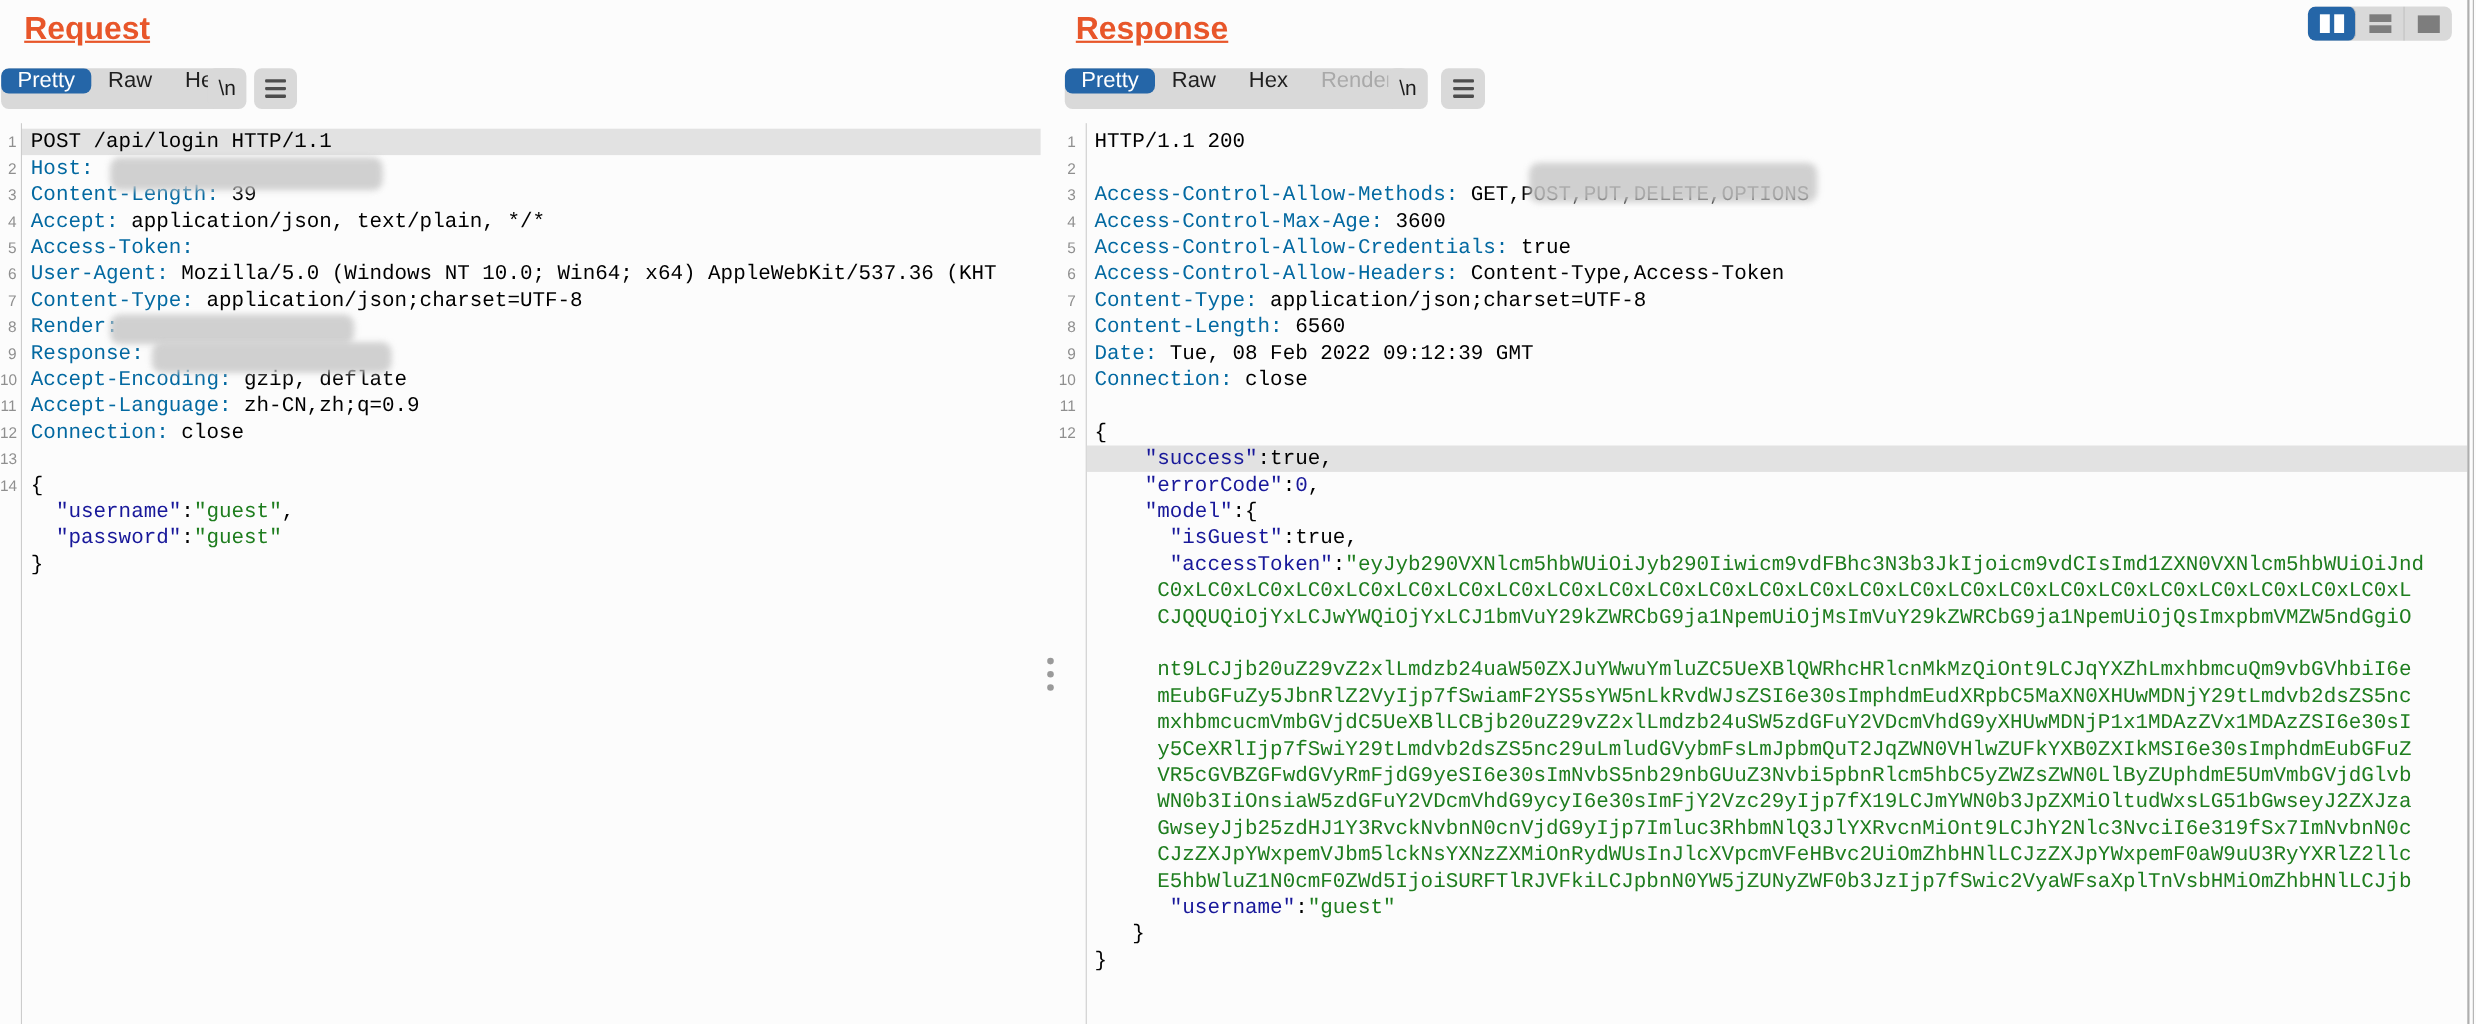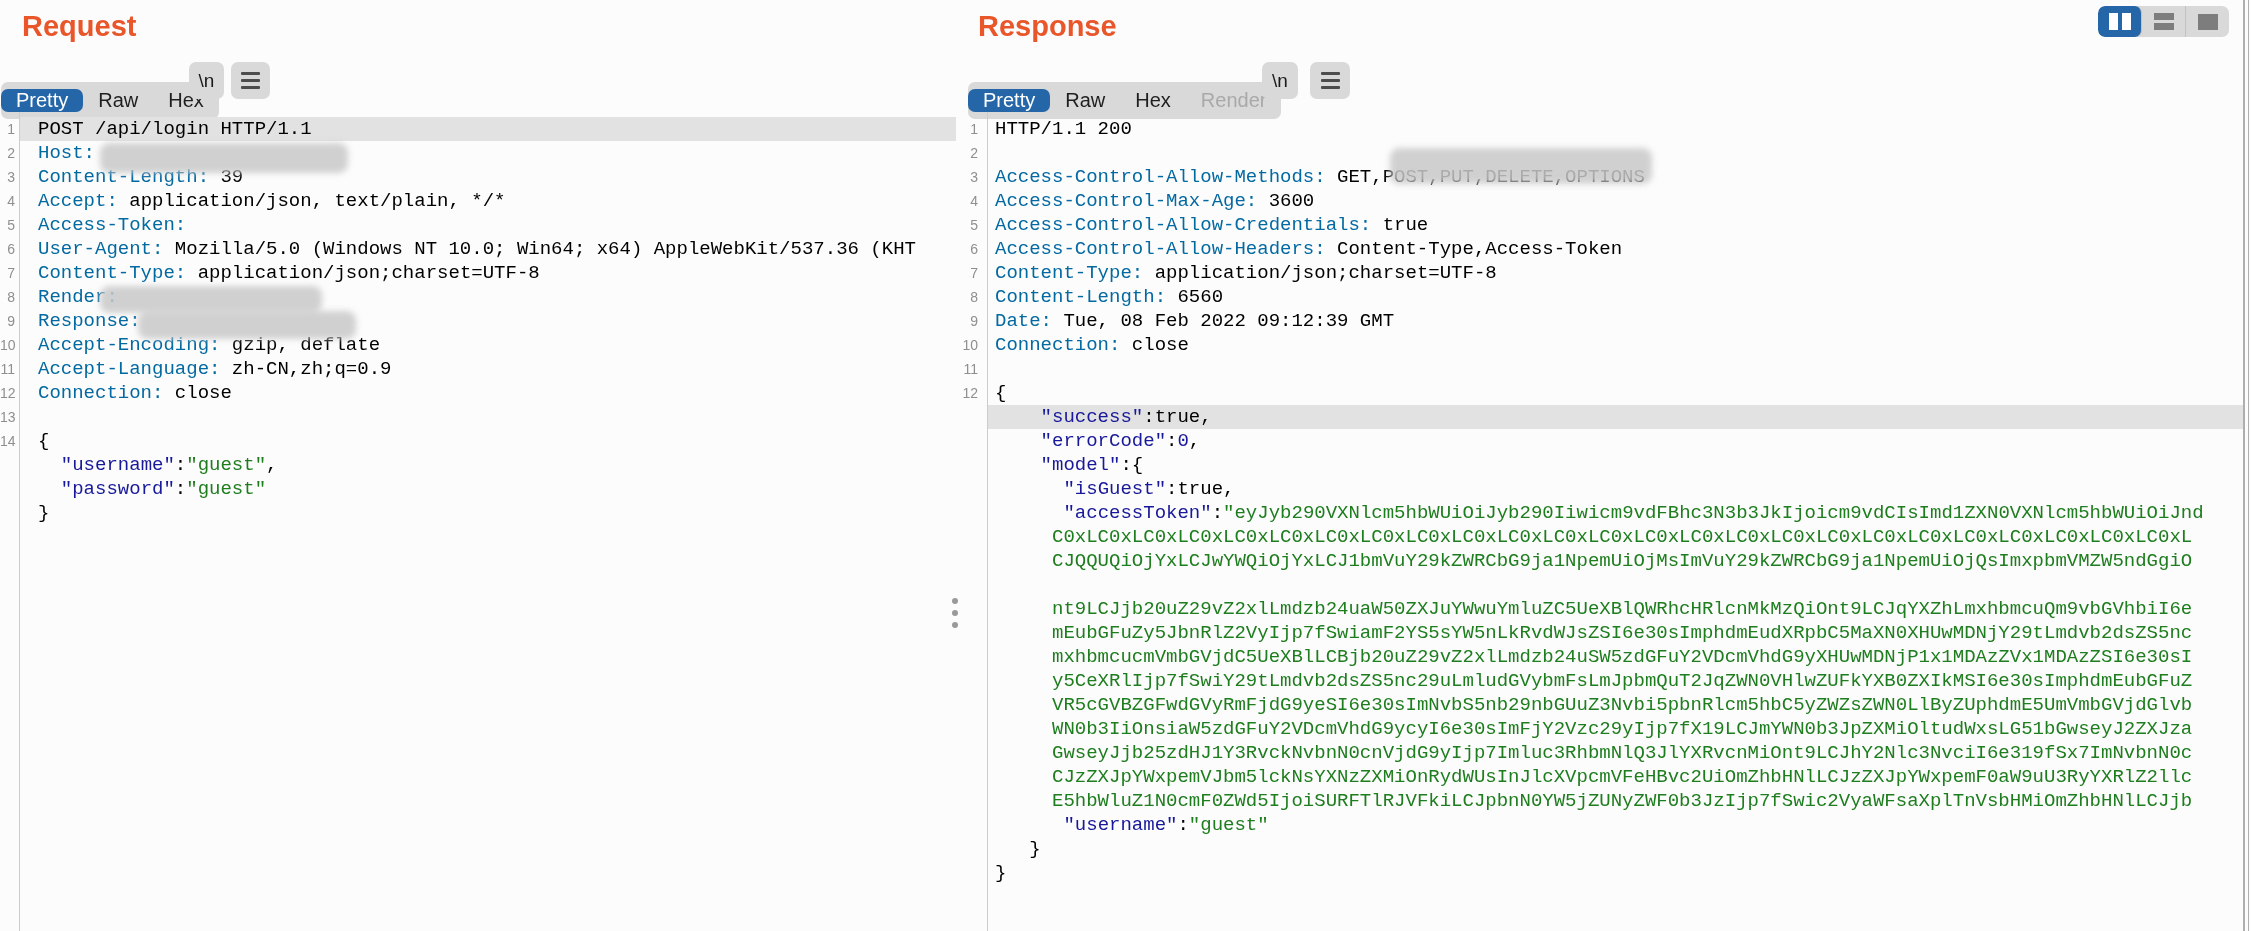--- a/index.html
+++ b/index.html
@@ -1,26 +1,26 @@
 <!DOCTYPE html>
 <html><head>
 <meta charset="utf-8">
 <style>
   html,body{margin:0;padding:0;}
   body{
     width:2251px;height:931px;position:relative;overflow:hidden;
     background:#fcfcfc;font-family:"Liberation Sans",sans-serif;
   }
   .panel-title{
-    position:absolute;top:10px;font-size:29px;font-weight:bold;color:#e8562a;
+    position:absolute;top:10px;font-size:29px;font-weight:bold;color:#e8562a;text-decoration:underline;
   }
   
   .tabstrip{
     position:absolute;top:62px;height:37px;background:#d9d9d9;border-radius:7px;
-    display:flex;align-items:center;overflow:hidden;margin-top:20px;
+    display:flex;align-items:flex-start;overflow:hidden;
   }
   .tab{
     padding:0 15px;font-size:20px;color:#1f1f1f;display:flex;align-items:center;
     white-space:nowrap;cursor:default;
   }
   .tab.sel{background:#2566a8;color:#ffffff;border-radius:7px;}
   .tab.dis{color:#a9a9a9;}
   .minibtn{
     position:absolute;top:62px;height:37px;background:#d9d9d9;border-radius:7px;
     display:flex;align-items:center;justify-content:center;font-size:19px;color:#1a1a1a;
@@ -34,21 +34,21 @@
     position:absolute;top:0;height:24px;line-height:24px;text-align:right;
     font-size:14px;color:#8f8f8f;font-family:"Liberation Sans",sans-serif;
   }
   .codewrap{
     height:24px;line-height:24px;font-family:"Liberation Mono",monospace;
     font-size:19px;color:#000;overflow:hidden;
   }
   .row.hl .codewrap{background:#e2e2e2;}
   #req-rows{left:0;width:948px;}
   #req-rows .num{left:0;width:15px;}
-  #req-rows .codewrap{margin-left:20px;padding-left:18px;width:918px;}
+  #req-rows .codewrap{margin-left:20px;padding-left:8px;width:918px;}
   #rsp-rows{left:0;width:2243px;}
   #rsp-rows .num{left:950px;width:28px;}
   #rsp-rows .codewrap{margin-left:988px;padding-left:7px;width:1248px;}
   .gutter-sep{position:absolute;top:112px;bottom:0;width:1px;background:#cccccc;}
   .h{color:#0369a1;}   
   .k{color:#18189a;}   
   .s{color:#1e7d1e;}   
   .t{color:#000000;}   
   .num2{color:#18189a;}
   

